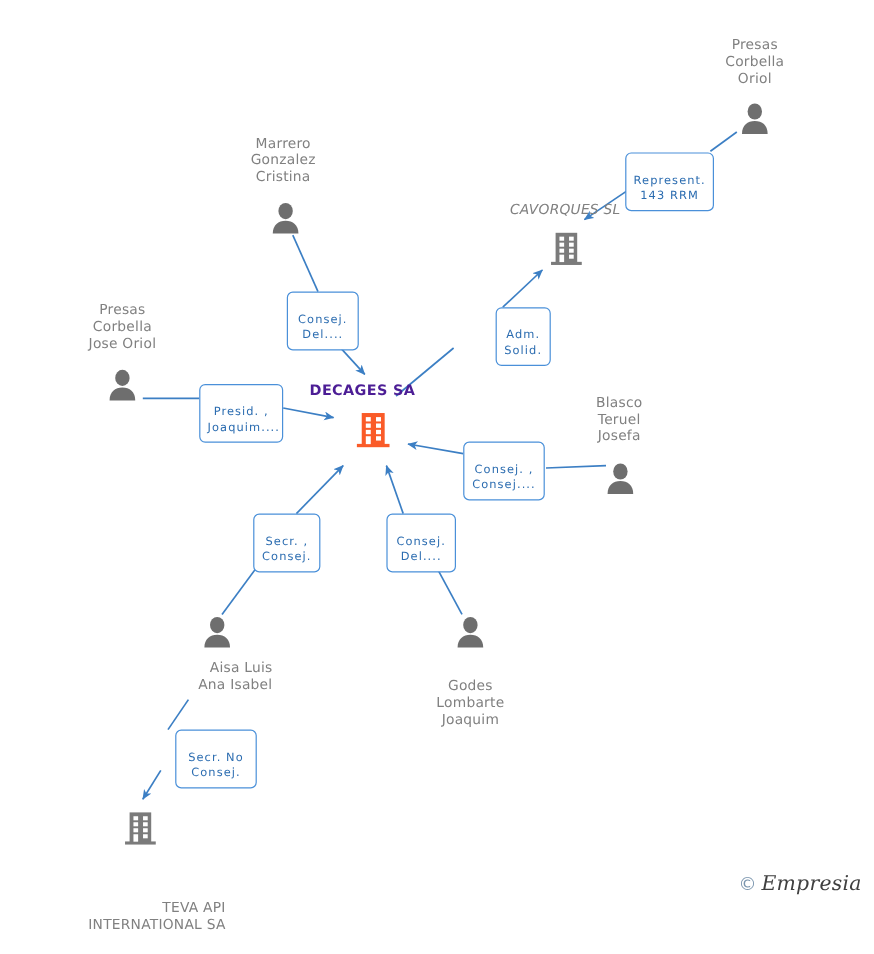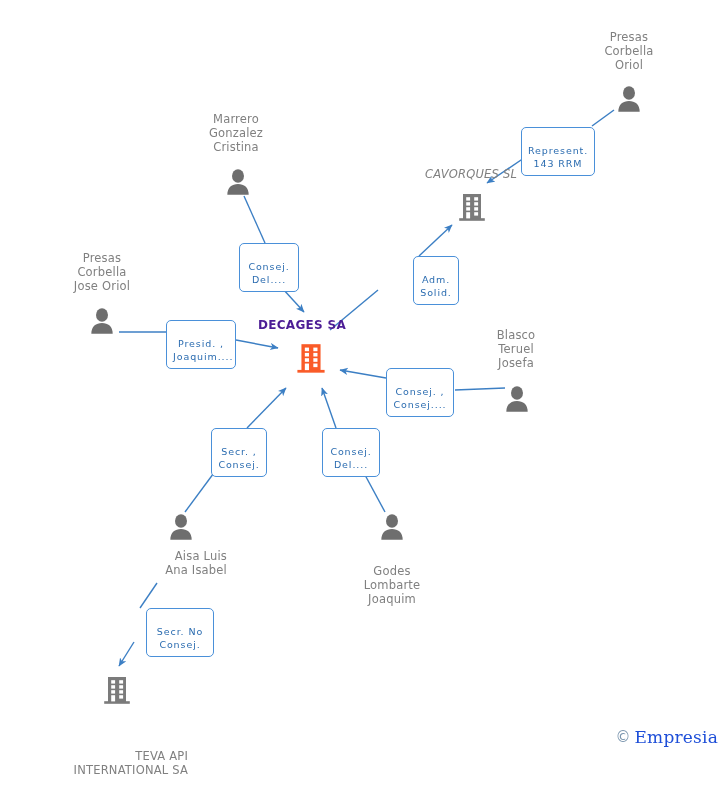--- a/index.html
+++ b/index.html
@@ -70,22 +70,23 @@
     align-items: center;
     gap: 4px;
   }
   .wm-c {
     font-family: "DejaVu Sans", sans-serif;
     font-size: 15px;
     color: #7a95ae;
   }
   .wm-text {
     font-family: "DejaVu Serif", serif;
+    font-style: italic;
     font-size: 17px;
-    color: #1d4ed8;
+    color: #404040;
     letter-spacing: 0.2px;
   }
 </style>
 </head>
 <body>
 
 <div id="canvas">
 
   <svg id="edges" viewBox="0 0 728 795">
     <defs>

